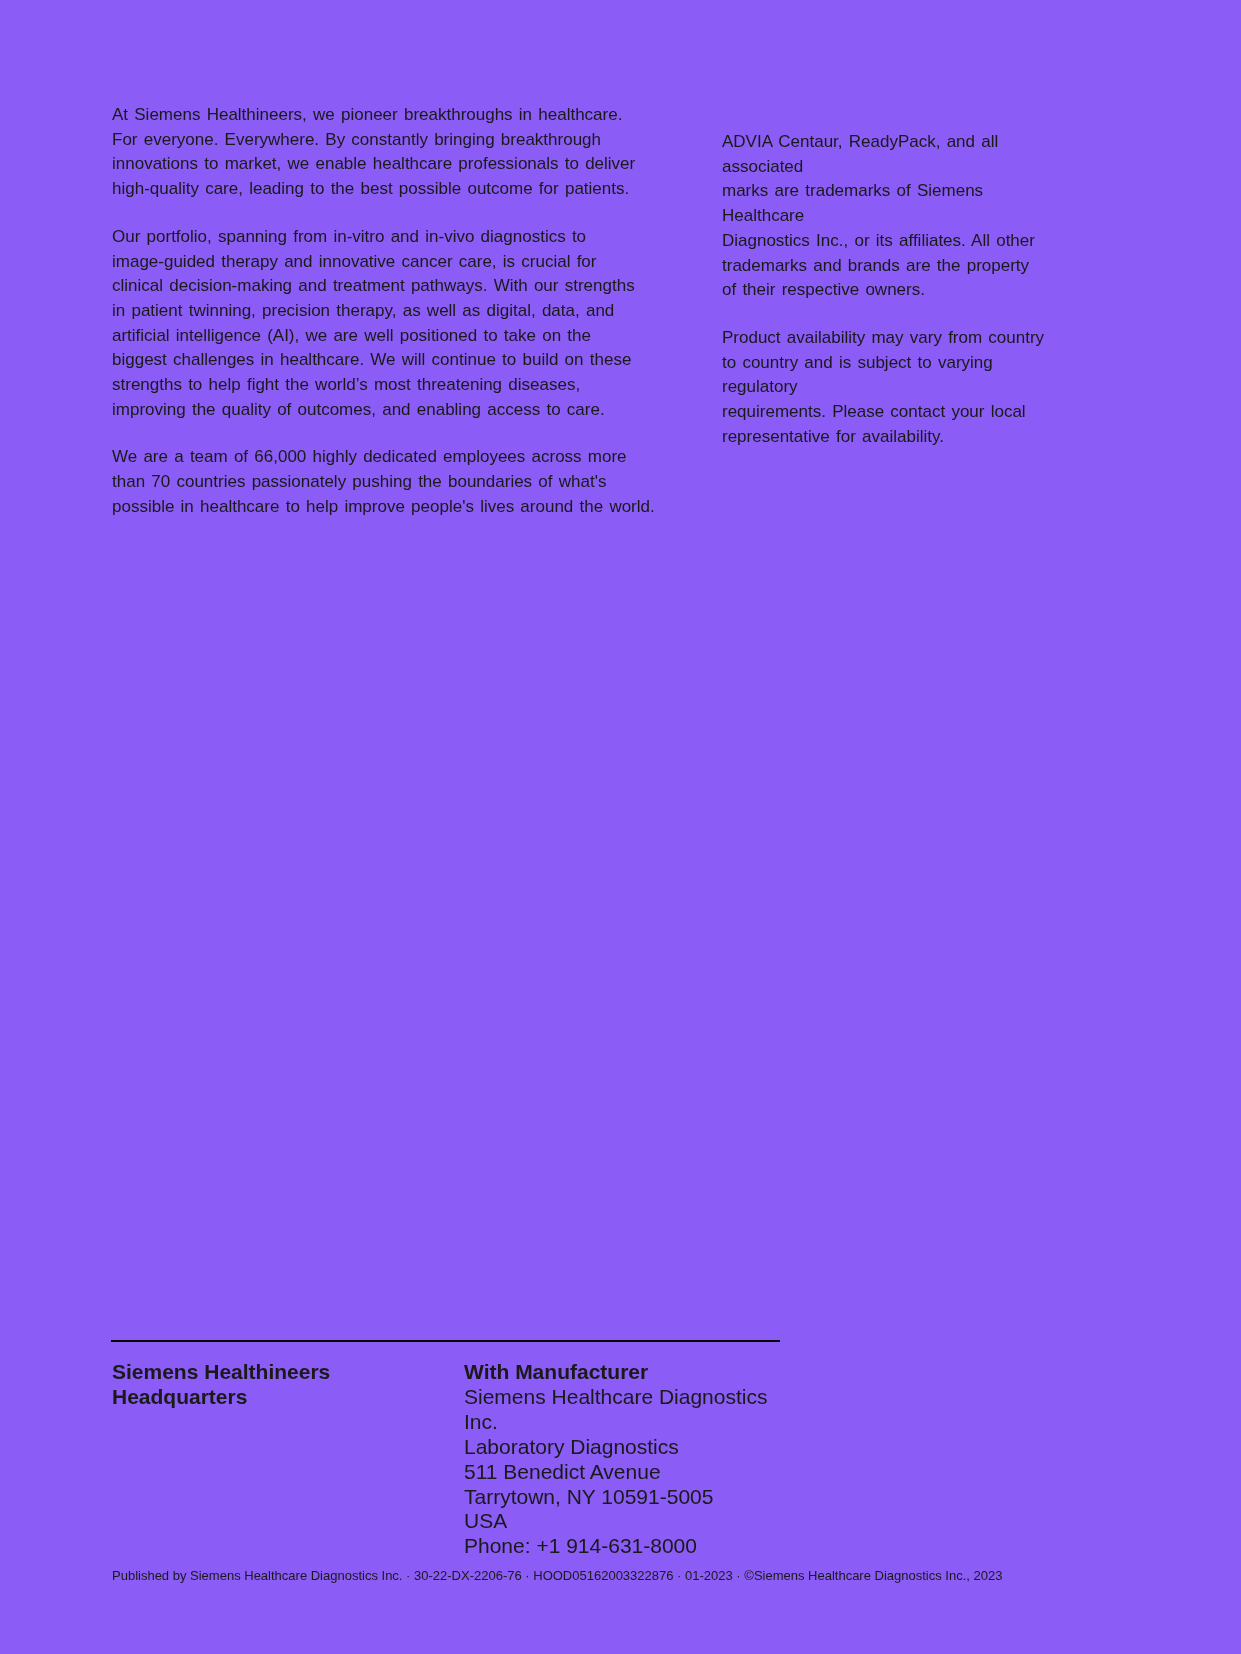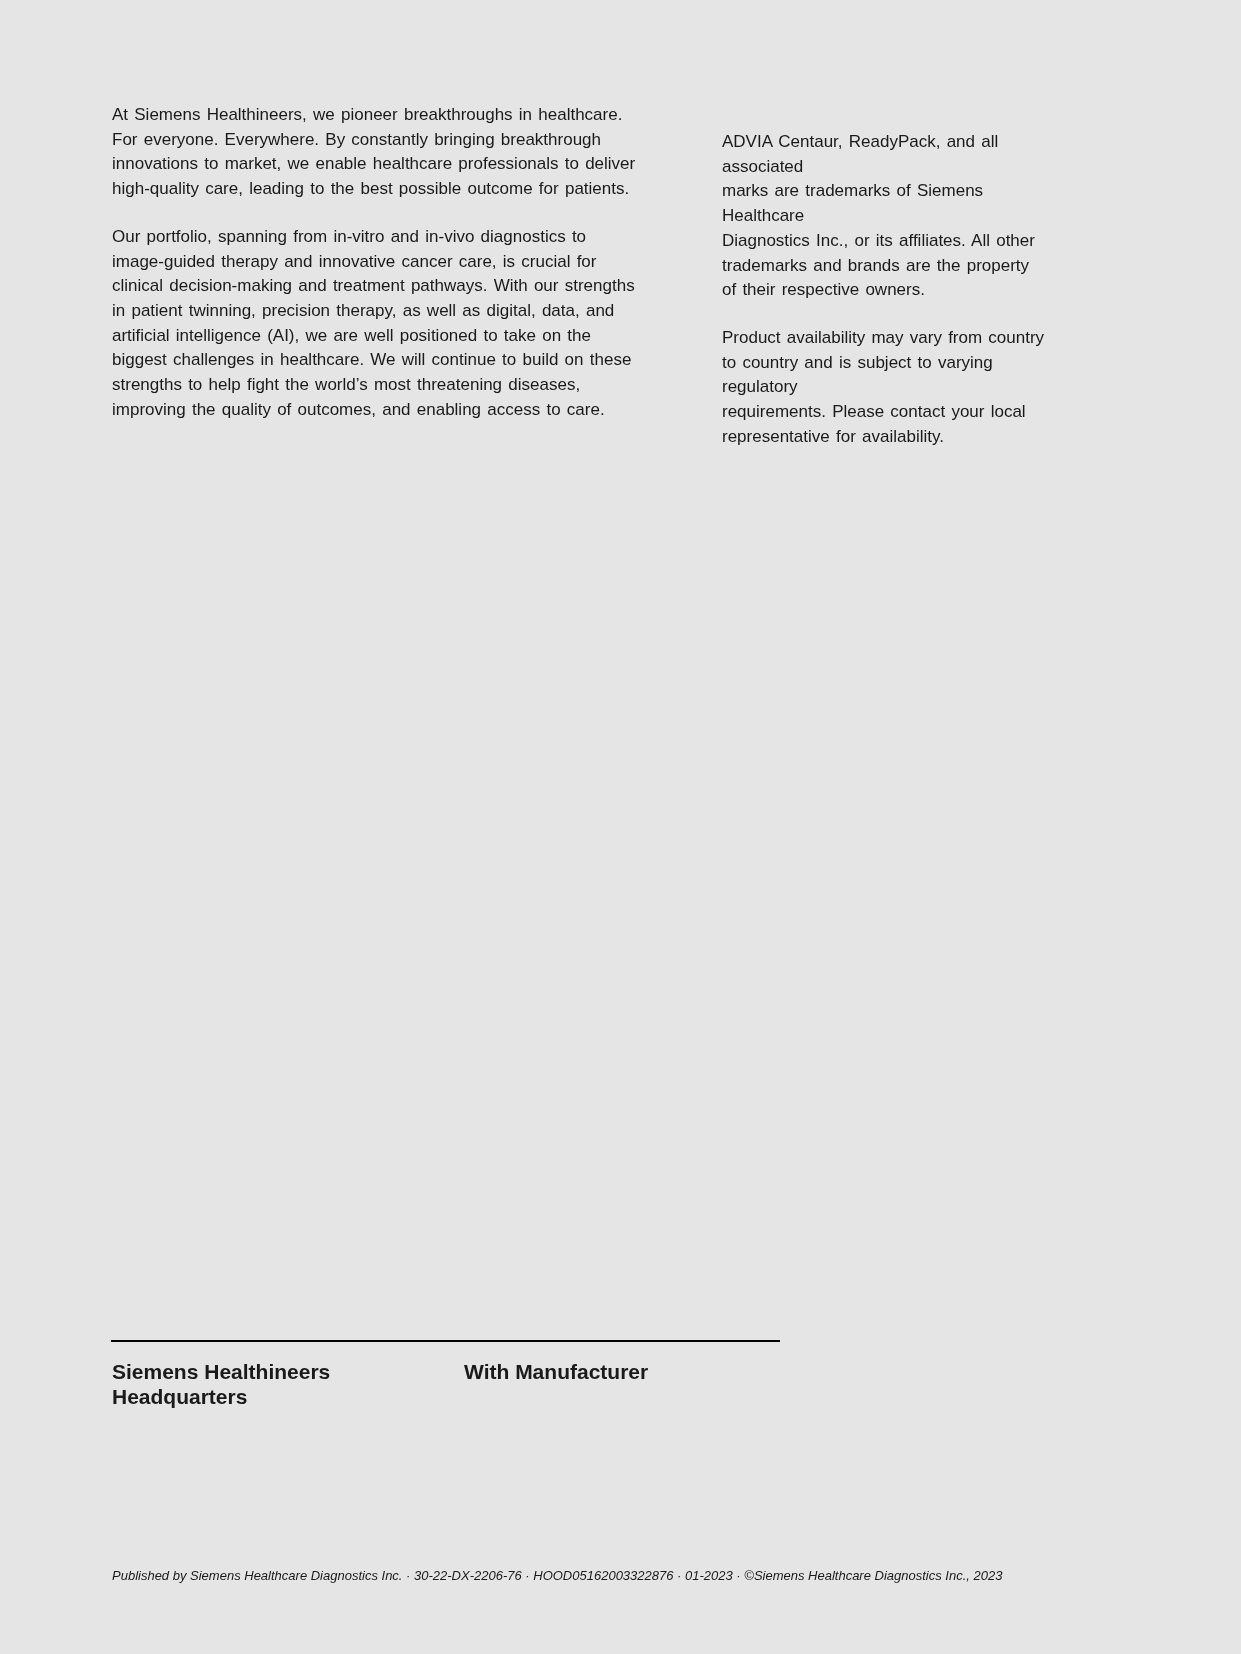--- a/index.html
+++ b/index.html
@@ -4,21 +4,21 @@
 <style>
   html, body {
     margin: 0;
     padding: 0;
     background: #ffffff;
   }
   .page {
     position: relative;
     width: 1241px;
     height: 1654px;
-    background: #e5e5e5;
+    background: #8b5cf6;
     color: #1a1a1a;
     font-family: "Liberation Sans", sans-serif;
     overflow: hidden;
   }
   .body-col {
     position: absolute;
     top: 103px;
     font-size: 17px;
     line-height: 24.7px;
     word-spacing: 1.5px;
@@ -50,21 +50,20 @@
   .footer-legal { left: 464px; width: 330px; }
   .footer-title { font-weight: bold; }
   .footer-lines { white-space: pre-line; }
 
   .fine-print {
     position: absolute;
     left: 112px;
     top: 1568px;
     font-size: 13px;
     line-height: 16px;
-    font-style: italic;
     white-space: nowrap;
   }
 </style>
 </head>
 <body>
 
 <div class="page">
 
   <div class="body-col col-left">
     <p>At Siemens Healthineers, we pioneer breakthroughs in healthcare.
@@ -72,20 +71,23 @@
 innovations to market, we enable healthcare professionals to deliver
 high-quality care, leading to the best possible outcome for patients.</p>
     <p>Our portfolio, spanning from in-vitro and in-vivo diagnostics to
 image-guided therapy and innovative cancer care, is crucial for
 clinical decision-making and treatment pathways. With our strengths
 in patient twinning, precision therapy, as well as digital, data, and
 artificial intelligence (AI), we are well positioned to take on the
 biggest challenges in healthcare. We will continue to build on these
 strengths to help fight the world’s most threatening diseases,
 improving the quality of outcomes, and enabling access to care.</p>
+    <p>We are a team of 66,000 highly dedicated employees across more
+than 70 countries passionately pushing the boundaries of what's
+possible in healthcare to help improve people's lives around the world.</p>
   </div>
 
   <div class="body-col col-right">
     <p>ADVIA Centaur, ReadyPack, and all associated
 marks are trademarks of Siemens Healthcare
 Diagnostics Inc., or its affiliates. All other
 trademarks and brands are the property
 of their respective owners.</p>
     <p>Product availability may vary from country
 to country and is subject to varying regulatory
@@ -94,17 +96,23 @@
   </div>
 
   <hr class="footer-rule">
 
   <div class="footer-col footer-hq">
     <div class="footer-title">Siemens Healthineers Headquarters</div>
   </div>
 
   <div class="footer-col footer-legal">
     <div class="footer-title">With Manufacturer</div>
+    <div class="footer-lines">Siemens Healthcare Diagnostics Inc.
+Laboratory Diagnostics
+511 Benedict Avenue
+Tarrytown, NY 10591-5005
+USA
+Phone: +1 914-631-8000</div>
   </div>
 
   <div class="fine-print">Published by Siemens Healthcare Diagnostics Inc. · 30-22-DX-2206-76 · HOOD05162003322876 · 01-2023 · ©Siemens Healthcare Diagnostics Inc., 2023</div>
 
 </div>
 
 </body></html>

